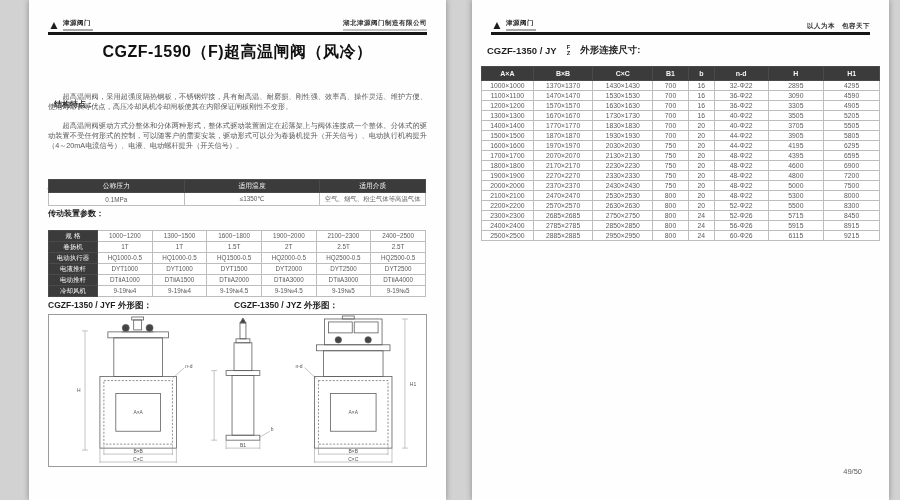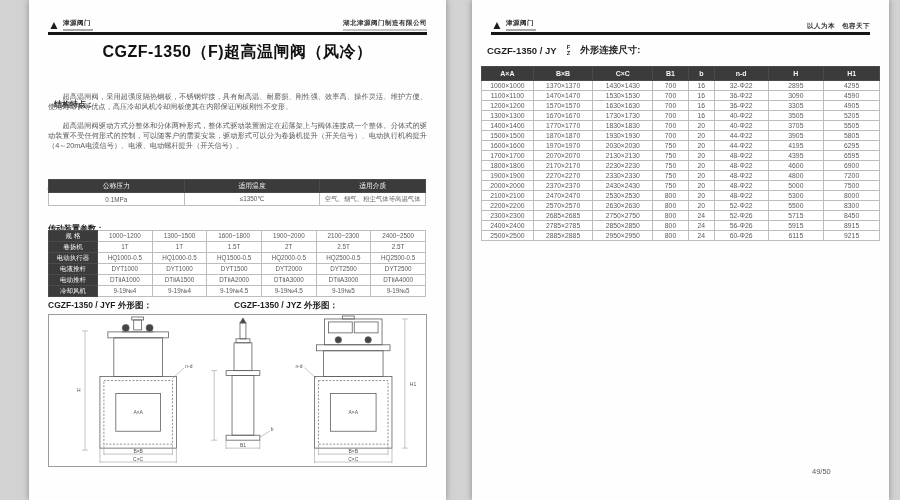--- a/index.html
+++ b/index.html
@@ -31,21 +31,21 @@
   .doc-title { position:absolute; top:42px; left:0; right:0; text-align:center;
                font-size:16px; font-weight:bold; color:#101010; letter-spacing:.5px; }
   .para { position:absolute; left:19px; right:19px; font-size:7.2px; line-height:10px;
           color:#585858; text-indent:2em; text-align:justify; }
   #intro-para   { top:77px;  }
   #structure-p1 { top:92px; }
   #structure-p2 { top:121px; }
   .sec-heading { position:absolute; left:19px; font-size:8px; font-weight:bold; color:#1f1f1f; }
   #structure-heading    { top:99px;margin-left:6px;  }
   #performance-heading  { top:184px; }
-  #transmission-heading { top:223px; }
+  #transmission-heading { top:208px; }
 
   table { border-collapse:collapse; table-layout:fixed; width:100%; }
   th,td { overflow:hidden; white-space:nowrap; }
   th { background:#3b3b3b; color:#f5f5f5; border:1px solid #4a4a4a; font-weight:normal; }
   td { border:1px solid #bdbdbd; color:#5a5a5a; text-align:center; background:#fff; }
 
   #perf-table-wrap { position:absolute; top:179px; left:19px; width:378px; }
   #perf-table th { font-size:6.8px; height:13px; }
   #perf-table td { font-size:6.4px; height:13px; }
   #perf-table th:nth-child(1){width:36%;} #perf-table th:nth-child(2){width:36%;}
@@ -72,21 +72,21 @@
                font-size:9.5px; font-weight:bold; color:#1f1f1f; }
   .stack { display:inline-flex; flex-direction:column; align-items:center;
            font-size:5.8px; line-height:5.8px; font-weight:bold; }
   #dim-table-wrap { position:absolute; top:66px; left:9px; width:399px; }
   #dim-table th { font-size:7px; height:14px; font-weight:bold; }
   #dim-table td { font-size:6.8px; height:9px; line-height:9px; }
   #dim-table th:nth-child(1){width:13%;} #dim-table th:nth-child(2){width:15%;}
   #dim-table th:nth-child(3){width:15%;} #dim-table th:nth-child(4){width:9%;}
   #dim-table th:nth-child(5){width:6.5%;} #dim-table th:nth-child(6){width:13.5%;}
   #dim-table th:nth-child(7){width:14%;} #dim-table th:nth-child(8){width:14%;}
-  #page-number { position:absolute; top:467px; left:340px; width:50px; text-align:left;
+  #page-number { position:absolute; top:467px; left:340px; width:50px; text-align:right;
                  font-size:7.5px; color:#5a5a5a; }
 </style>
 </head>
 <body>
 
 <div class="page" id="left-page">
 
   <div class="page-header">
     <div class="logo">
       <span class="logo-tri">▲</span>
@@ -95,21 +95,21 @@
         <span class="logo-subbar"></span>
       </span>
     </div>
     <div class="header-right">
       <div class="company">湖北津源阀门制造有限公司</div>
       <div class="subbar"></div>
     </div>
   </div>
   <div class="header-rule"></div>
 
-  <div class="doc-title">CGZF-1350（F)超高温闸阀（风冷）</div>
+  <div class="doc-title">CGZF-1590（F)超高温闸阀（风冷）</div>
 
 
   <div class="sec-heading" id="structure-heading">结构特点：</div>
   <div class="para" id="structure-p1">超高温闸阀，采用超强度隔热钢板，不锈钢焊接，具有耐高温、耐磨损、刚性强、效率高、操作灵活、维护方便、使用寿命长等优点，高压冷却风机冷却闸板使其在内部保证闸板刚性不变形。</div>
   <div class="para" id="structure-p2">超高温闸阀驱动方式分整体和分体两种形式，整体式驱动装置固定在起落架上与阀体连接成一个整体。分体式的驱动装置不受任何形式的控制，可以随客户的需要安装，驱动形式可以分为卷扬机提升（开关信号）、电动执行机构提升（4～20mA电流信号）、电液、电动螺杆提升（开关信号）。</div>
 
   <div class="sec-heading" id="performance-heading">性能参数：</div>
   <div id="perf-table-wrap">
     <table id="perf-table">
       <thead>

